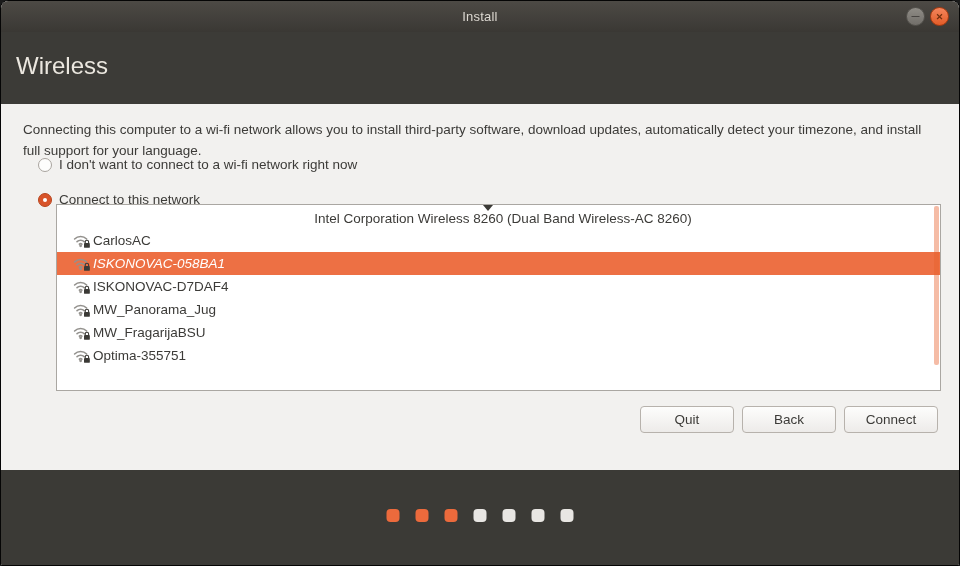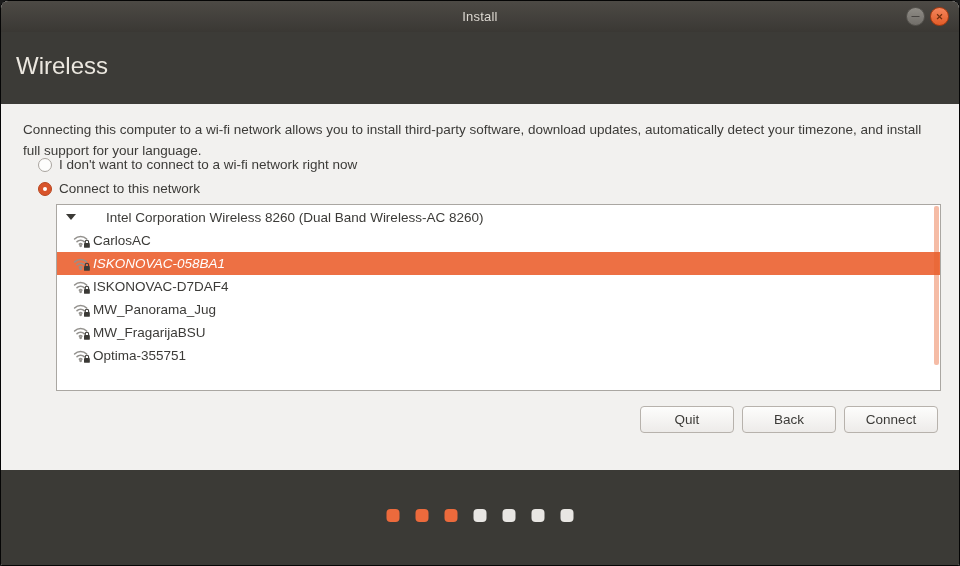--- a/index.html
+++ b/index.html
@@ -33,36 +33,36 @@
     position:absolute; left:15px; top:20px; color:#ebe7df; font-size:24px; font-weight:400;
   }
   
   .content { position:absolute; top:103px; left:0; right:0; height:368px; background:#f2f1ef; color:#3c3b38; }
   .intro {
     position:absolute; left:22px; top:16px; width:900px;
     font-size:13.5px; line-height:20.5px; color:#3c3b38;
   }
   .option-row { position:absolute; display:flex; align-items:center; gap:7px; font-size:13.5px; }
   .option-row.first  { left:37px; top:53px; }
-  .option-row.second { left:37px; top:77px; }
+  .option-row.second { left:37px; top:88px; }
   .radio {
     width:14px; height:14px; border-radius:50%; box-sizing:border-box;
     background:#fdfdfc; border:1px solid #a9a49e; position:relative; flex:0 0 auto;
   }
   .radio.selected { background:#d8542a; border:1px solid #b8461f; }
   .radio.selected::after {
     content:""; position:absolute; left:4px; top:4px; width:4px; height:4px;
     border-radius:50%; background:#fff;
   }
   
   .netlist {
     position:absolute; left:55px; top:100px; width:885px; height:187px; box-sizing:border-box;
     background:#ffffff; border:1px solid #aaa7a2; overflow:hidden;
   }
-  .adapter-row { height:24px; display:flex; align-items:center; padding-left:9px; font-size:13.5px; }
+  .adapter-row { height:24px; display:flex; align-items:center; padding-left:9px; font-size:13.5px;flex-direction:column; }
   .expander {
     width:0; height:0; border-left:5px solid transparent; border-right:5px solid transparent;
     border-top:6px solid #3b3a36; margin-right:30px; flex:0 0 auto;
   }
   .net-row { height:23px; display:flex; align-items:center; padding-left:16px; font-size:13.5px; color:#3c3b38; }
   .net-row .wifi { width:19px; height:16px; margin-right:1px; flex:0 0 auto; }
   .net-row.selected { background:#ed7044; color:#ffffff;font-style:italic; }
   .scrollbar {
     position:absolute; top:1px; right:1px; width:5px; height:159px;
     background:rgba(230,96,44,0.42); border-radius:2px;

